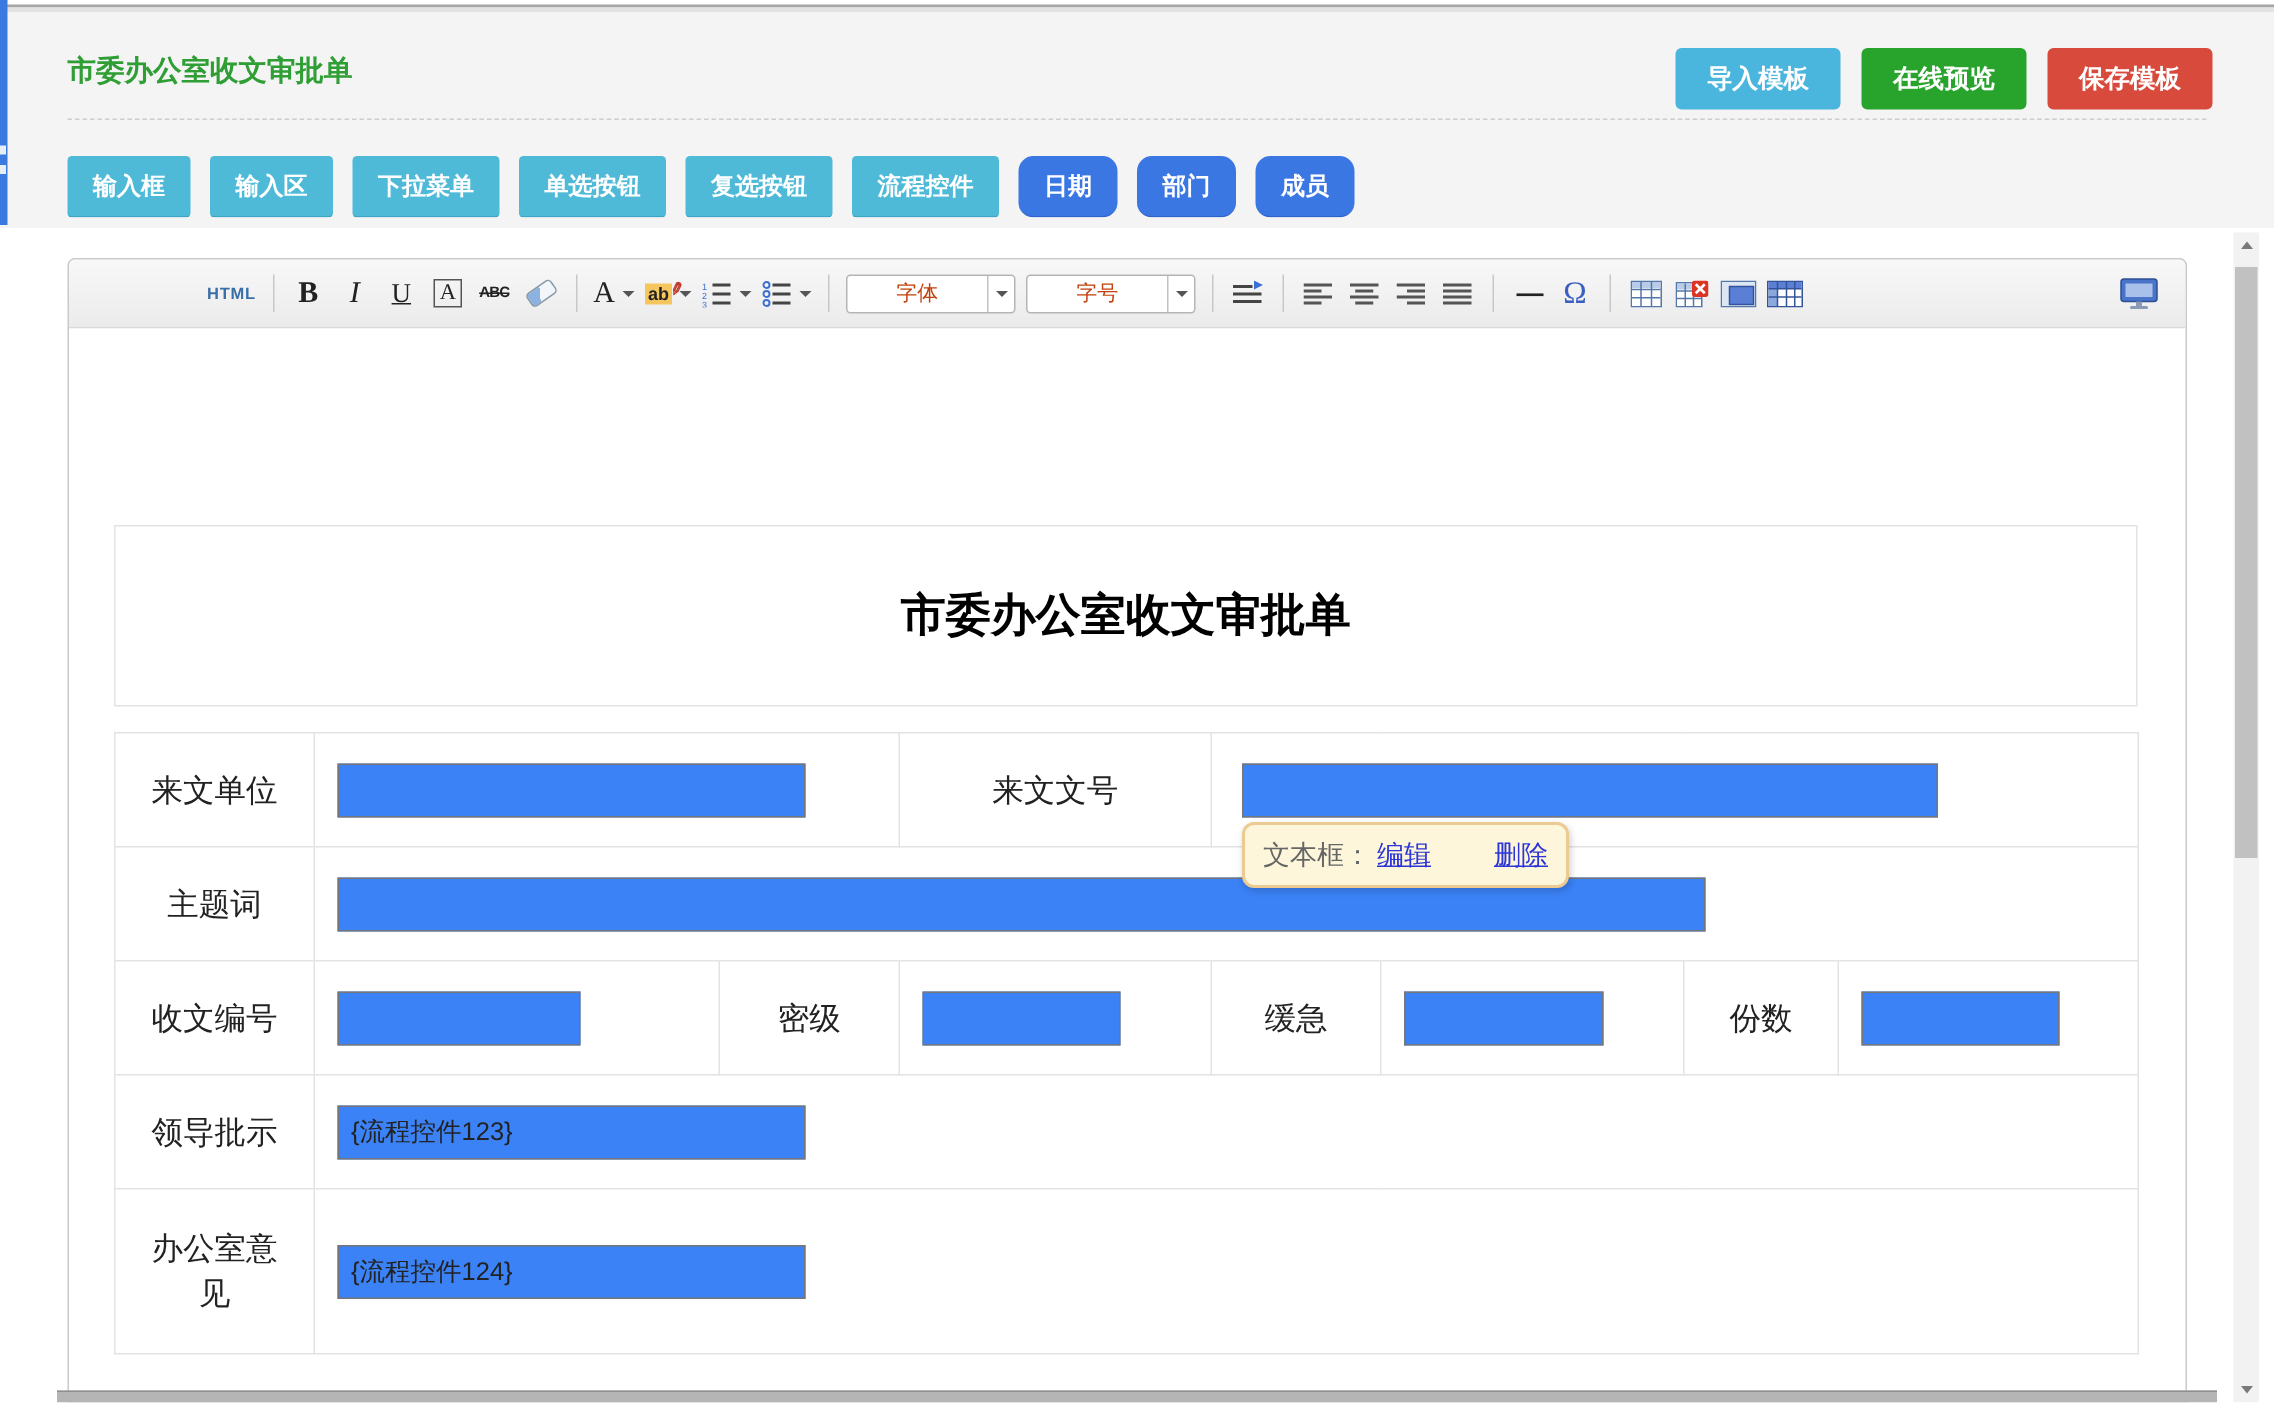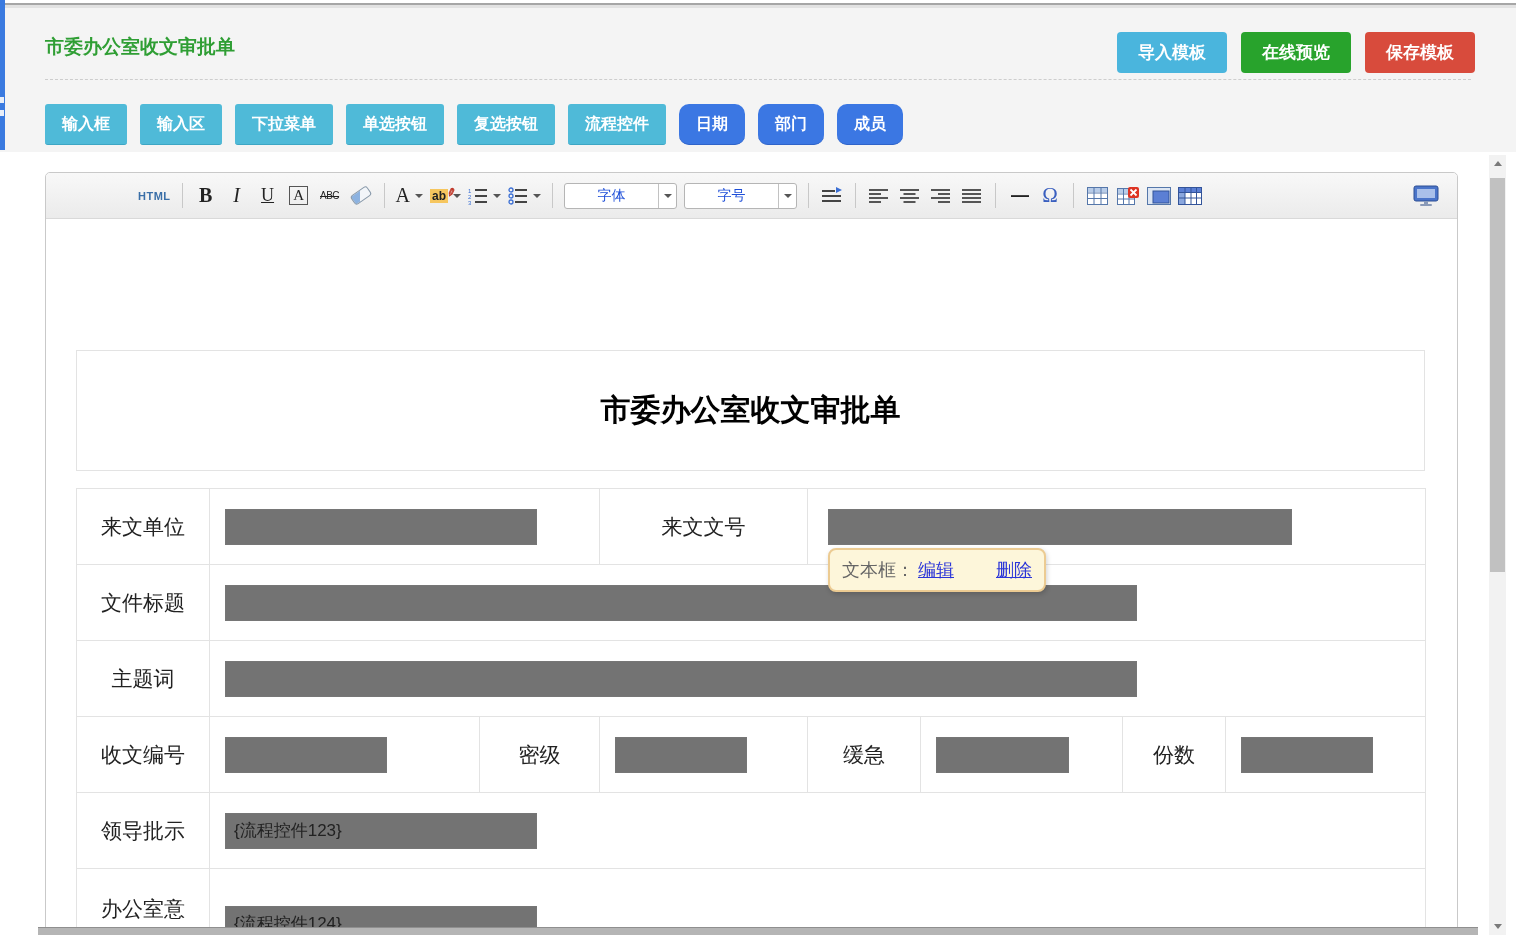--- a/index.html
+++ b/index.html
@@ -38,47 +38,47 @@
             border:1px solid #c9c9c9; border-radius:5px 5px 0 0; background:#fff; overflow:hidden; }
   .toolbar { height:46px; background:linear-gradient(#f8f8f8,#ebebeb); border-bottom:1px solid #d9d9d9;
              display:flex; align-items:center; padding-left:92px; gap:7px; border-radius:4px 4px 0 0; }
   .tb-sep { width:1px; height:25px; background:#c8c8c8; margin:0 4px; flex:0 0 1px; }
   .tb-btn { height:30px; min-width:24px; display:flex; align-items:center; justify-content:center;
             color:#222; cursor:pointer; }
   .g-bold { font-family:"Liberation Serif",serif; font-weight:bold; font-size:20px; }
   .g-italic { font-family:"Liberation Serif",serif; font-style:italic; font-size:20px; }
   .g-under { font-family:"Liberation Serif",serif; font-size:18px; text-decoration:underline; }
   .g-boxa { font-family:"Liberation Serif",serif; font-size:15px; border:1px solid #555; padding:0 3px; line-height:17px; }
-  .g-strike { font-size:10px; font-weight:normal; letter-spacing:-0.5px; text-decoration:line-through; }
+  .g-strike { font-size:10px; font-weight:bold; letter-spacing:-0.5px; text-decoration:line-through; }
   .eraser { width:20px; height:11px; border:1px solid #8899aa; border-radius:3px;
             background:linear-gradient(120deg,#8cb2e0 45%,#f2f5f9 45%); transform:rotate(-35deg); }
   .g-forecolor { font-family:"Liberation Serif",serif; font-size:20px; }
   .caret { width:0; height:0; border-left:4px solid transparent; border-right:4px solid transparent;
            border-top:4px solid #555; margin-left:5px; }
   .hilite-chip { font-size:12px; font-weight:bold; background:#f6c65e; padding:0 2px; position:relative; }
   .hilite-pencil { position:absolute; right:-7px; top:-3px; color:#c0392b; font-size:11px; transform:rotate(70deg); }
   .combo { width:113px; height:26px; background:#fff; border:1px solid #b5b5b5; border-radius:3px;
            display:flex; align-items:center; cursor:pointer; }
-  .combo-label { flex:1; text-align:center; font-size:14px; color:#1d4ed8; }
+  .combo-label { flex:1; text-align:center; font-size:14px; color:#c2410c; }
   .combo-arrow { width:18px; height:100%; border-left:1px solid #c2c2c2; display:flex; align-items:center; justify-content:center; }
   .g-hr { font-size:18px; font-weight:bold; letter-spacing:-2px; }
   .g-omega { font-size:21px; color:#3a5fbf; font-family:"Liberation Serif",serif; }
   .tb-screen { margin-left:auto; margin-right:18px; }
 
   
   .canvas { position:relative; width:100%; }
   .doc-title-box { margin:131px 0 17px 30px; width:1349px; height:121px; border:1px solid #e3e3e3;
                    display:flex; align-items:center; justify-content:center; }
   .doc-title { font-size:30px; font-weight:bold; color:#000; }
   .form-table { margin-left:30px; width:1349px; border-collapse:collapse; table-layout:fixed; }
   .form-table td { border:1px solid #e3e3e3; height:76px; vertical-align:middle;margin-left:35px; }
   .form-table td.lbl { text-align:center; font-size:21px; color:#222; }
   .row-tall td { height:110px; }
   .wraplbl { display:inline-block; width:90px; line-height:30px; text-align:center; }
-  .inp { height:36px; border:1px solid #767676; background:#737373; margin-left:15px; padding:0 8px;
+  .inp { height:36px; border:1px solid #767676; background:#3b82f6; margin-left:15px; padding:0 8px;
          font-size:17px; color:#222; font-family:inherit; display:block; }
   .w312 { width:312px; } .w464 { width:464px; margin-left:20px; } .w912 { width:912px; }
   .w162 { width:162px; } .w132 { width:132px; } .w133 { width:133px; }
 
   
   .field-tooltip { position:absolute; left:828px; top:548px; width:218px; height:44px; z-index:20;
                    background:#fdf6da; border:2px solid #eccb92; border-radius:8px;
                    box-shadow:1px 2px 5px rgba(0,0,0,.18); display:flex; align-items:center; padding-left:12px;
                    font-size:18px; color:#666; }
   .field-tooltip a { color:var(--link-blue); text-decoration:underline; cursor:pointer; }
@@ -300,26 +300,20 @@
         <td class="lbl">来文单位</td>
         <td colspan="2">
               <input class="inp w312" type="text" style="">
             </td>
         <td class="lbl">来文文号</td>
         <td colspan="4">
               <input class="inp w464" type="text" style="">
             </td>
       </tr>
       <tr>
-        <td class="lbl">文件标题</td>
-        <td colspan="7">
-              <input class="inp w912" type="text" style="">
-            </td>
-      </tr>
-      <tr>
         <td class="lbl">主题词</td>
         <td colspan="7">
               <input class="inp w912" type="text" style="">
             </td>
       </tr>
       <tr>
         <td class="lbl">收文编号</td>
         <td>
               <input class="inp w162" type="text" style="">
             </td>

